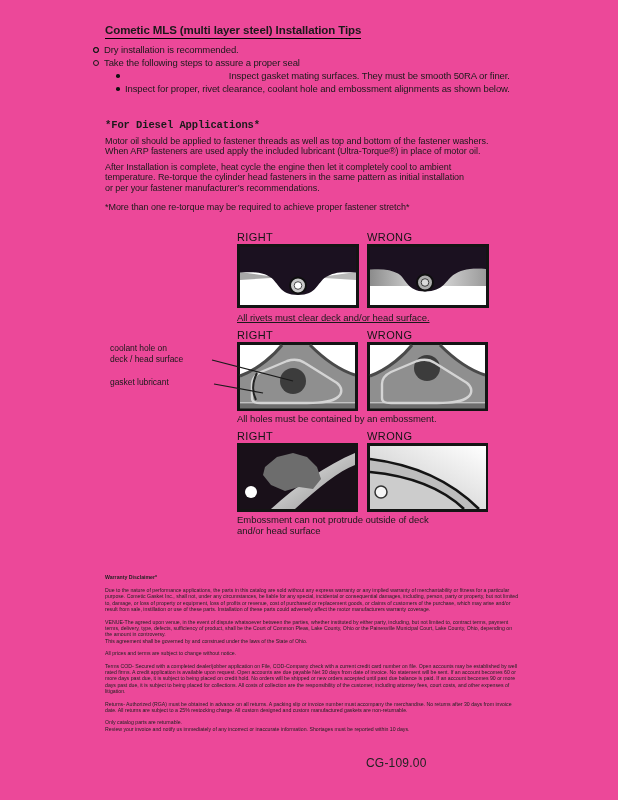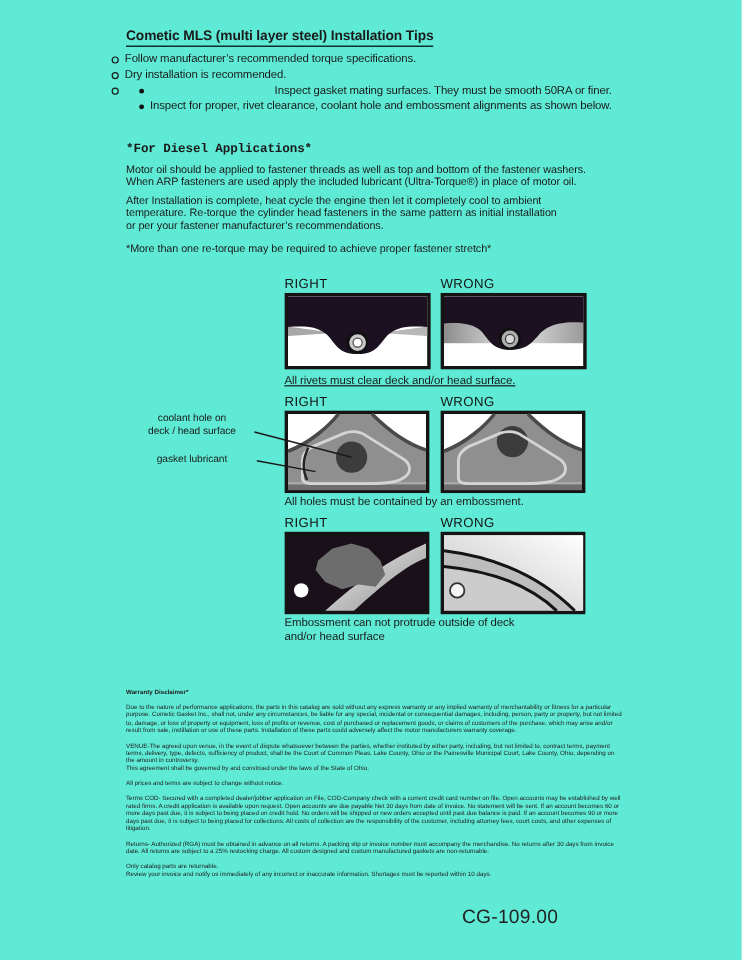--- a/index.html
+++ b/index.html
@@ -1,17 +1,17 @@
 <!DOCTYPE html>
 <html><head>
 <meta charset="utf-8">
 <style>
   html,body{margin:0;padding:0;background:#e8e8e8;}
   .page{
-    position:relative;width:618px;height:800px;background:#5eead4;
+    position:relative;width:618px;height:800px;background:#ec4899;
     font-family:"Liberation Sans","DejaVu Sans",sans-serif;color:#1a1a1a;
     overflow:hidden;margin:0 auto;
   }
   .abs{position:absolute;}
   .title{
     left:105px;top:24px;font-size:11.5px;font-weight:bold;letter-spacing:-0.1px;
     border-bottom:1.2px solid #000;padding-bottom:2px;display:inline-block;
   }
   .tips{left:93px;top:43px;font-size:9.5px;line-height:13px;letter-spacing:-0.1px;}
   .tip{position:relative;padding-left:11px;}
@@ -27,44 +27,44 @@
   }
   .h2{left:105px;top:119px;font-size:10.5px;font-weight:bold;letter-spacing:-0.1px;font-family:Liberation Mono, monospace;}
   .para{font-size:9px;line-height:10.3px;letter-spacing:-0.05px;white-space:pre-line;width:470px;}
   .p1{left:105px;top:136px;}
   .p2{left:105px;top:162px;}
   .p3{left:105px;top:202px;}
   .figlabel{width:122px;text-align:left;font-size:11px;letter-spacing:0.4px;color:#141414;}
   .figbox{line-height:0;}
   .figbox svg{display:block;}
   .caption{font-size:9.5px;line-height:11px;letter-spacing:-0.05px;white-space:pre-line;}
-  .ann{font-size:8.5px;line-height:10.5px;text-align:center;white-space:pre-line;letter-spacing:-0.05px;}
+  .ann{font-size:8.5px;line-height:10.5px;text-align:left;white-space:pre-line;letter-spacing:-0.05px;}
   .warranty{left:105px;top:574px;width:414px;font-size:5.2px;line-height:6.4px;color:#222;}
   .warranty p{margin:0 0 6px 0;white-space:pre-line;}
   .warranty .whead{font-weight:bold;margin-bottom:6.5px;}
-  .pagecode{left:385px;top:756px;font-size:16px;letter-spacing:0.2px;color:#222;}
+  .pagecode{left:366px;top:756px;font-size:12px;letter-spacing:0.2px;color:#222;}
 </style>
 </head>
 <body>
 
 <div class="page">
 
   <div class="abs title">Cometic MLS (multi layer steel) Installation Tips</div>
 
   <div class="abs tips">
     <div class="tip">
       <span class="bullet-o"></span>
-      <span>Follow manufacturer’s recommended torque specifications.</span>
     </div>
     <div class="tip">
       <span class="bullet-o"></span>
       <span>Dry installation is recommended.</span>
     </div>
     <div class="tip">
       <span class="bullet-o"></span>
+      <span>Take the following steps to assure a proper seal</span>
     </div>
     <div class="subtips">
       <div class="subtip">
         <span class="bullet-dot"></span>
         <span>Inspect gasket mating surfaces.  They must be smooth 50RA or finer.</span>
       </div>
       <div class="subtip">
         <span class="bullet-dot"></span>
         <span>Inspect for proper, rivet clearance, coolant hole and embossment alignments as shown below.</span>
       </div>

